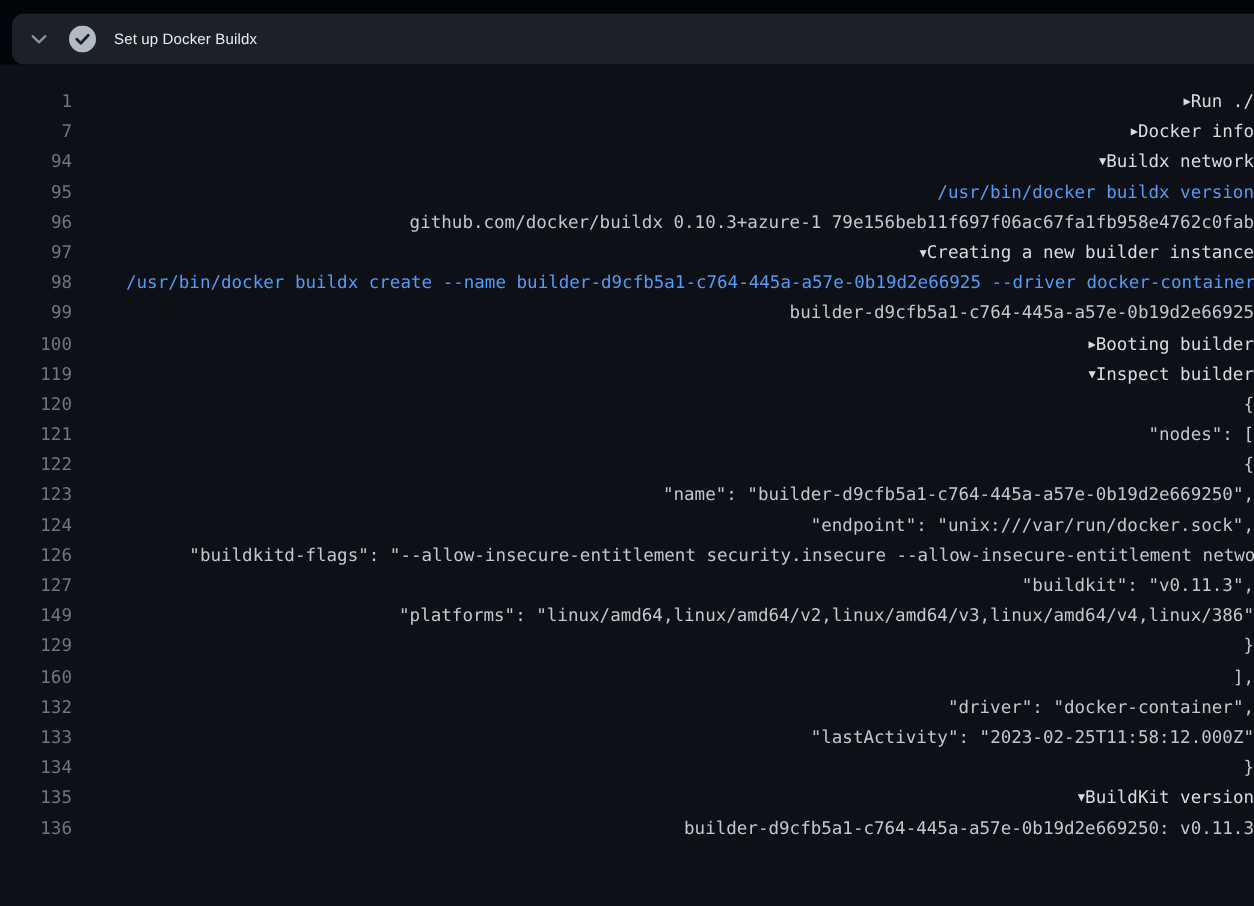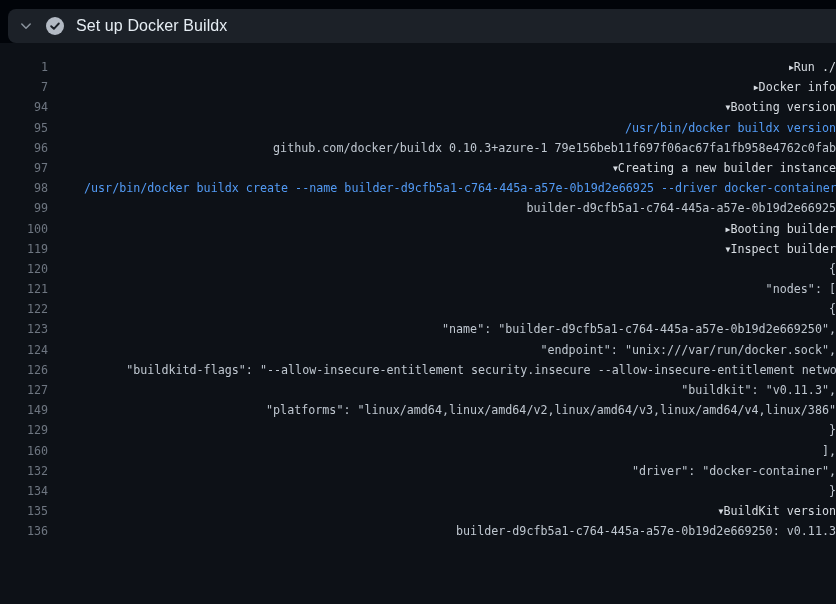--- a/index.html
+++ b/index.html
@@ -24,21 +24,21 @@
     background:var(--header-bg);
     border-radius:8px 0 0 8px;
     display:flex;align-items:center;
     padding-left:11px;
     cursor:pointer;
   }
   .chev{width:14px;height:14px;display:inline-flex;align-items:center;justify-content:center;margin-right:13px;cursor:pointer;}
   .check{width:18px;height:18px;display:inline-flex;margin-right:12px;}
   .step-title{
     color:var(--title-color);
-    font-size:16px;font-weight:500;letter-spacing:.1px;
+    font-size:10px;font-weight:500;letter-spacing:.1px;
     white-space:nowrap;
   }
 
   .log-area{
     position:absolute;top:43px;left:0;right:0;bottom:0;
     background:var(--log-bg);
     padding-top:14px;
     overflow:hidden;
     font-family:"DejaVu Sans Mono",monospace;
     font-size:11.7px;
@@ -78,36 +78,37 @@
       <path d="M4.6 8.2 L7 10.5 L11.4 5.8" fill="none" style="stroke:var(--check-mark)" stroke-width="1.7" stroke-linecap="round" stroke-linejoin="round"></path>
     </svg>
   </span>
   <span class="step-title">Set up Docker Buildx</span>
 </div>
 
 <div class="log-area">
   <div>
       <div class="row"><span class="num">1</span><span class="content group"><span class="arrow">▶</span><span>Run ./</span></span></div>
       <div class="row"><span class="num">7</span><span class="content group"><span class="arrow">▶</span><span>Docker info</span></span></div>
-      <div class="row"><span class="num">94</span><span class="content group"><span class="arrow">▼</span><span>Booting version</span></span></div>
+      <div class="row"><span class="num">94</span><span class="content group"><span class="arrow">▼</span><span>Buildx network</span></span></div>
       <div class="row"><span class="num">95</span><span class="content cmd">/usr/bin/docker buildx version</span></div>
       <div class="row"><span class="num">96</span><span class="content out">github.com/docker/buildx 0.10.3+azure-1 79e156beb11f697f06ac67fa1fb958e4762c0fab</span></div>
       <div class="row"><span class="num">97</span><span class="content group"><span class="arrow">▼</span><span>Creating a new builder instance</span></span></div>
       <div class="row"><span class="num">98</span><span class="content cmd">/usr/bin/docker buildx create --name builder-d9cfb5a1-c764-445a-a57e-0b19d2e66925 --driver docker-container</span></div>
       <div class="row"><span class="num">99</span><span class="content out">builder-d9cfb5a1-c764-445a-a57e-0b19d2e66925</span></div>
       <div class="row"><span class="num">100</span><span class="content group"><span class="arrow">▶</span><span>Booting builder</span></span></div>
       <div class="row"><span class="num">119</span><span class="content group"><span class="arrow">▼</span><span>Inspect builder</span></span></div>
       <div class="row"><span class="num">120</span><span class="content out">{</span></div>
       <div class="row"><span class="num">121</span><span class="content out">  "nodes": [</span></div>
       <div class="row"><span class="num">122</span><span class="content out">    {</span></div>
       <div class="row"><span class="num">123</span><span class="content out">      "name": "builder-d9cfb5a1-c764-445a-a57e-0b19d2e669250",</span></div>
       <div class="row"><span class="num">124</span><span class="content out">      "endpoint": "unix:///var/run/docker.sock",</span></div>
       <div class="row"><span class="num">126</span><span class="content out">      "buildkitd-flags": "--allow-insecure-entitlement security.insecure --allow-insecure-entitlement network.host",</span></div>
       <div class="row"><span class="num">127</span><span class="content out">      "buildkit": "v0.11.3",</span></div>
       <div class="row"><span class="num">149</span><span class="content out">      "platforms": "linux/amd64,linux/amd64/v2,linux/amd64/v3,linux/amd64/v4,linux/386"</span></div>
       <div class="row"><span class="num">129</span><span class="content out">    }</span></div>
       <div class="row"><span class="num">160</span><span class="content out">  ],</span></div>
       <div class="row"><span class="num">132</span><span class="content out">  "driver": "docker-container",</span></div>
+      <div class="row"><span class="num">133</span><span class="content out">  "lastActivity": "2023-02-25T11:58:12.000Z"</span></div>
       <div class="row"><span class="num">134</span><span class="content out">}</span></div>
       <div class="row"><span class="num">135</span><span class="content group"><span class="arrow">▼</span><span>BuildKit version</span></span></div>
       <div class="row"><span class="num">136</span><span class="content out">builder-d9cfb5a1-c764-445a-a57e-0b19d2e669250: v0.11.3</span></div>
     </div>
 </div>
 
 </body></html>

